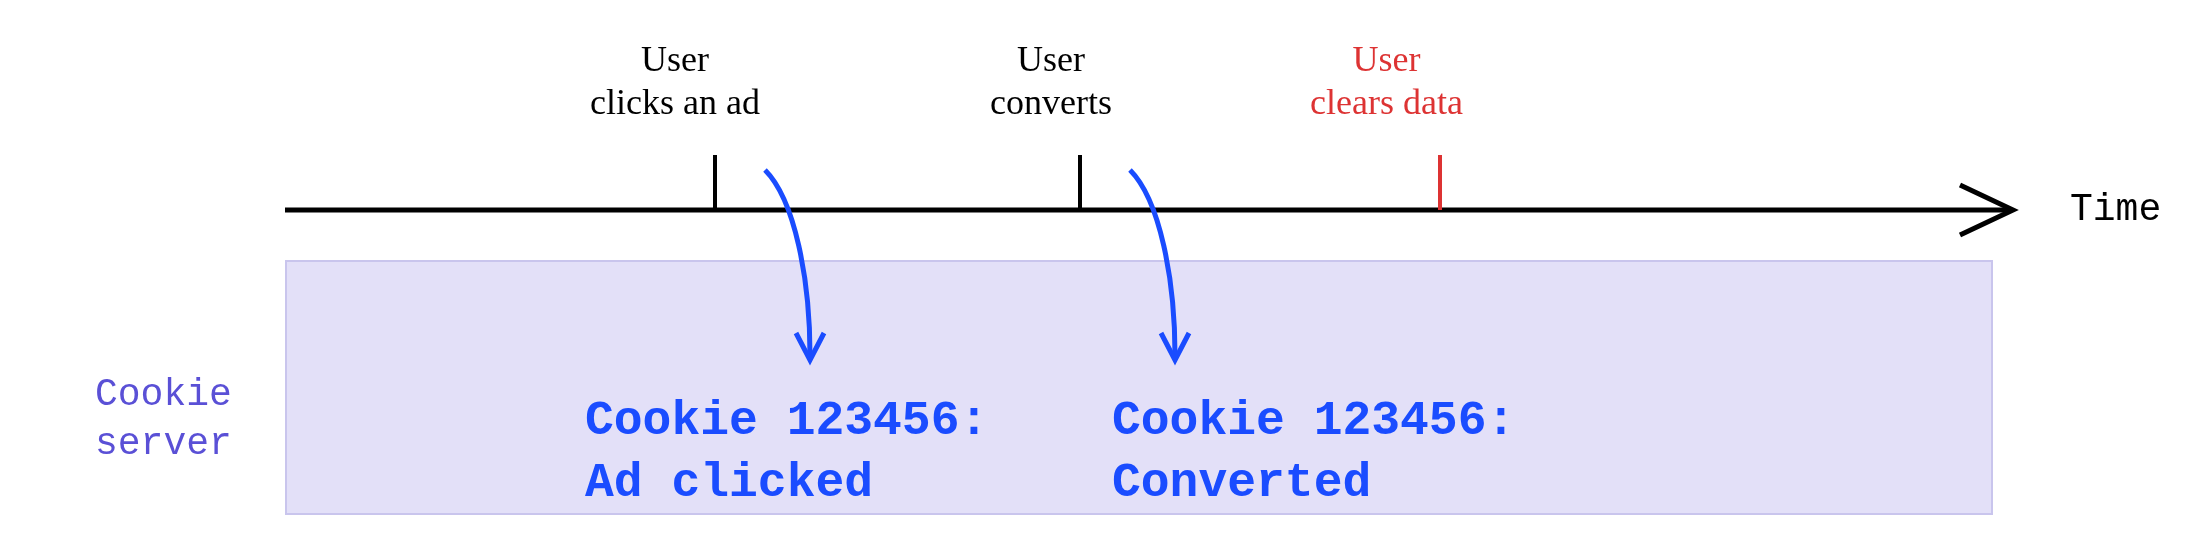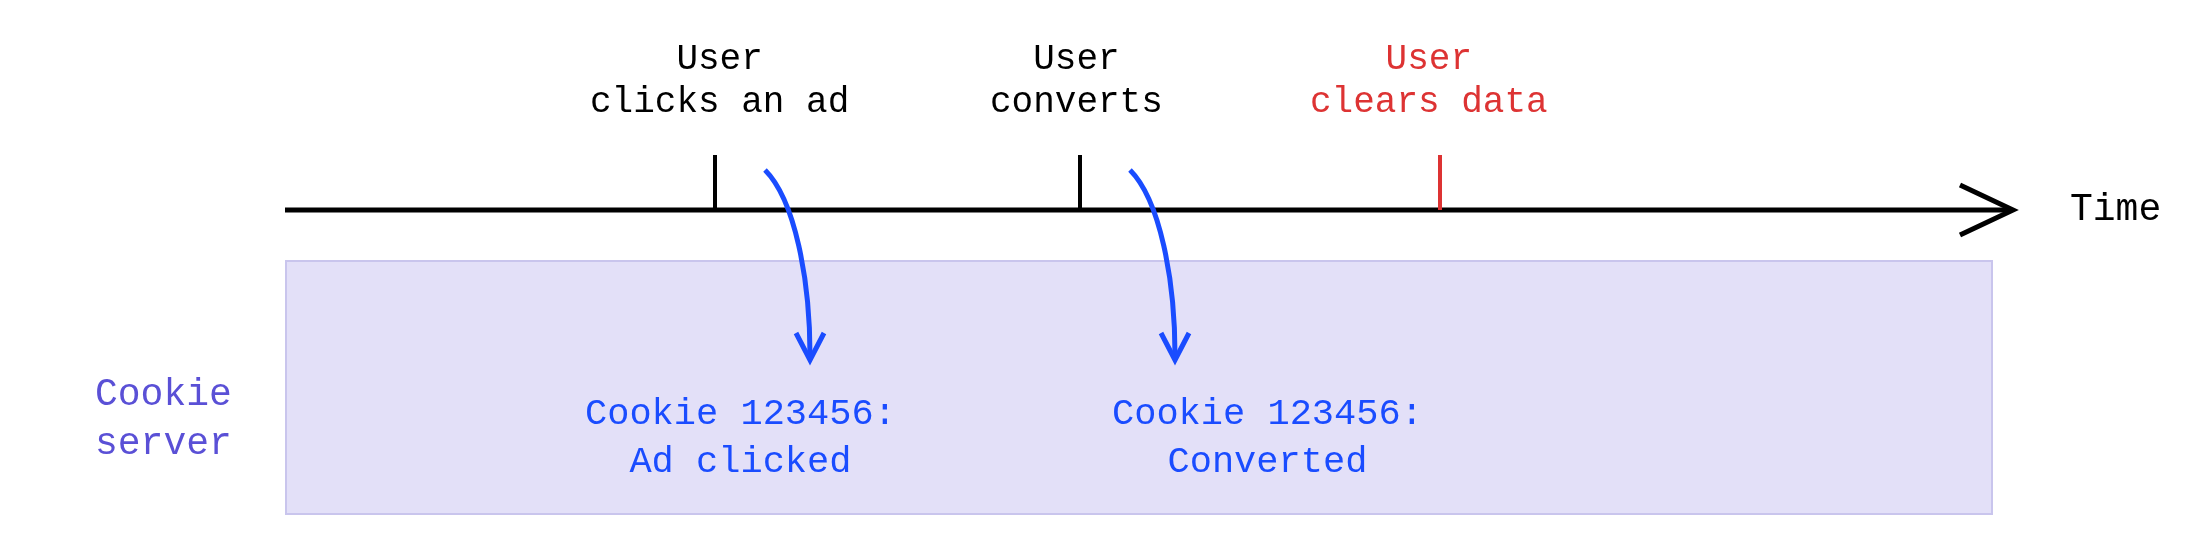--- a/index.html
+++ b/index.html
@@ -19,20 +19,21 @@
       width: 100%;
       height: 100%;
     }
     .event-label {
       position: absolute;
       font-size: 36px;
       font-weight: 500;
       line-height: 1.2;
       text-align: left;
       white-space: pre;
+      font-family: Liberation Serif, serif;
     }
     .event-label.black {
       color: #000;
     }
     .event-label.red {
       color: #d33;
     }
     .axis-label {
       position: absolute;
       font-size: 38px;
@@ -46,26 +47,25 @@
       line-height: 1.3;
       white-space: pre;
     }
     .server-box {
       position: absolute;
       background: #e3e0f8;
       border: 2px solid #c9c5ed;
     }
     .cookie-text {
       position: absolute;
-      font-size: 37px;
+      font-size: 48px;
       color: #1a4cff;
-      font-weight: 400;
+      font-weight: 700;
       line-height: 1.3;
       white-space: pre;
-      text-align: center;
     }
     .svg-overlay {
       position: absolute;
       top: 0;
       left: 0;
       width: 2188px;
       height: 534px;
       pointer-events: none;
     }
   </style>

